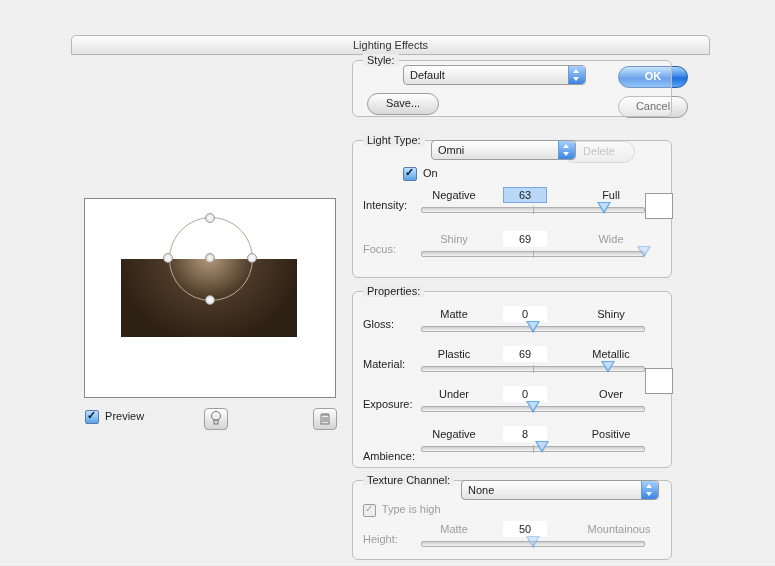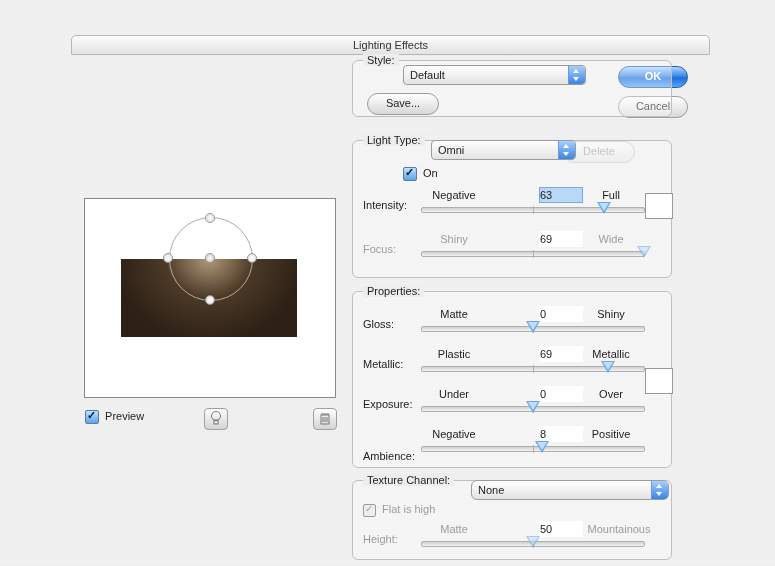--- a/index.html
+++ b/index.html
@@ -47,21 +47,21 @@
   
   .aqua-popup{position:absolute;height:18px;border:1px solid #9c9c9c;border-radius:4px;
     background:linear-gradient(#fff,#e3e3e3);line-height:18px;padding-left:6px;font-size:11px;}
   .aqua-popup .arrows{position:absolute;right:0;top:0;width:16px;height:18px;border-radius:0 4px 4px 0;
     background:linear-gradient(#a6d0ff,#3a84e3);border-left:1px solid #6f98cf;}
   .aqua-popup .arrows:before{content:"";position:absolute;left:4px;top:3px;border-left:3px solid transparent;border-right:3px solid transparent;border-bottom:4px solid #fff;}
   .aqua-popup .arrows:after{content:"";position:absolute;left:4px;bottom:3px;border-left:3px solid transparent;border-right:3px solid transparent;border-top:4px solid #fff;}
   
   .slider-row{position:absolute;left:10px;right:10px;height:36px;}
   .slider-left-label{position:absolute;left:58px;top:0;width:66px;text-align:center;}
-  .slider-num{position:absolute;left:140px;top:-2px;width:42px;border:1px solid #fff;font-size:11px;height:14px;line-height:14px;background:#fff;margin-left:36px;}
+  .slider-num{position:absolute;left:140px;top:-2px;width:42px;text-align:center;border:1px solid #fff;font-size:11px;height:14px;line-height:14px;background:#fff;}
   .slider-num.highlight{border:1px solid #7aa9e6;background:#b9d7f7;}
   .slider-right-label{position:absolute;left:216px;top:0;width:64px;text-align:center;}
   .slider-track{position:absolute;left:58px;top:18px;width:222px;height:4px;border-radius:2px;
     background:linear-gradient(#cfcfcf,#f3f3f3);border:1px solid #b0b0b0;}
   .slider-tick{position:absolute;top:-2px;width:1px;height:8px;background:#b0b0b0;}
   .slider-thumb{position:absolute;top:-6px;width:14px;height:14px;transform:translateX(-7px);}
   .slider-thumb:before{content:"";position:absolute;left:0;top:0;border-left:7px solid transparent;border-right:7px solid transparent;border-top:12px solid #6aa9e7;}
   .slider-thumb:after{content:"";position:absolute;left:2px;top:1px;border-left:5px solid transparent;border-right:5px solid transparent;border-top:8px solid #c0ddff;}
   .swatch{position:absolute;width:26px;height:24px;border:1px solid #999;background:#fff;}
   .dim{color:#9c9c9c;}
@@ -140,21 +140,21 @@
     <span class="slider-left-label">Matte</span>
     <span class="slider-num">0</span>
     <span class="slider-right-label">Shiny</span>
     <div class="slider-track">
       <span class="slider-tick" style="left:50%;"></span>
       <div class="slider-thumb" style="left:50%;"></div>
     </div>
   </div>
 
   <div class="slider-row" style="top:56px;">
-    <span class="row-label" style="left:0;top:10px;">Metallic:</span>
+    <span class="row-label" style="left:0;top:10px;">Material:</span>
     <span class="slider-left-label">Plastic</span>
     <span class="slider-num">69</span>
     <span class="slider-right-label">Metallic</span>
     <div class="slider-track">
       <span class="slider-tick" style="left:50%;"></span>
       <div class="slider-thumb" style="left:84%;"></div>
     </div>
   </div>
   <div class="swatch" style="right:-2px;top:76px;"></div>
 
@@ -176,27 +176,27 @@
     <span class="slider-right-label">Positive</span>
     <div class="slider-track">
       <span class="slider-tick" style="left:50%;"></span>
       <div class="slider-thumb" style="left:54%;"></div>
     </div>
   </div>
 </div>
 
 <div class="group g-tex">
   <span class="group-label" style="left:10px;">Texture Channel:</span>
-  <div class="aqua-popup" style="left:118px;top:-1px;width:190px;border-radius:6px;">
+  <div class="aqua-popup" style="left:108px;top:-1px;width:190px;">
     <span>None</span>
     <span class="arrows"></span>
   </div>
   <div style="position:absolute;left:10px;top:22px;" class="dim">
     <span class="checkboxbox dim-checked"></span>
-    <span>Flat is high</span>
+    <span>Type is high</span>
   </div>
   <div class="slider-row dim" style="top:42px;">
     <span class="row-label" style="left:0;top:10px;">Height:</span>
     <span class="slider-left-label">Matte</span>
     <span class="slider-num" style="color:#222;">50</span>
     <span class="slider-right-label" style="width:80px;">Mountainous</span>
     <div class="slider-track">
       <span class="slider-tick" style="left:50%;"></span>
       <div class="slider-thumb" style="left:50%;opacity:.55;"></div>
     </div>

